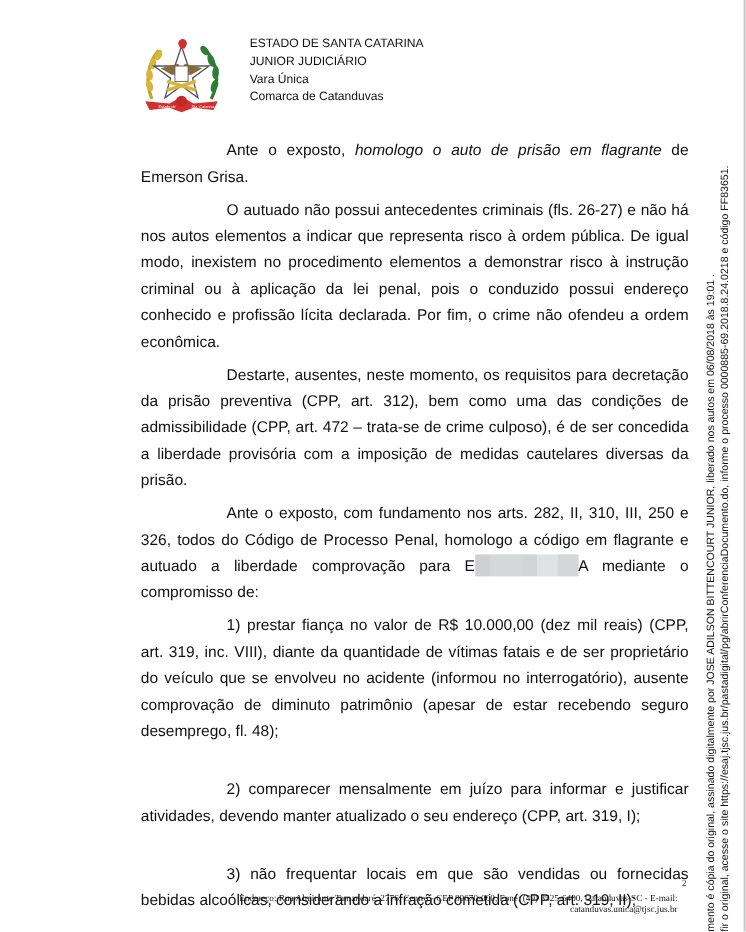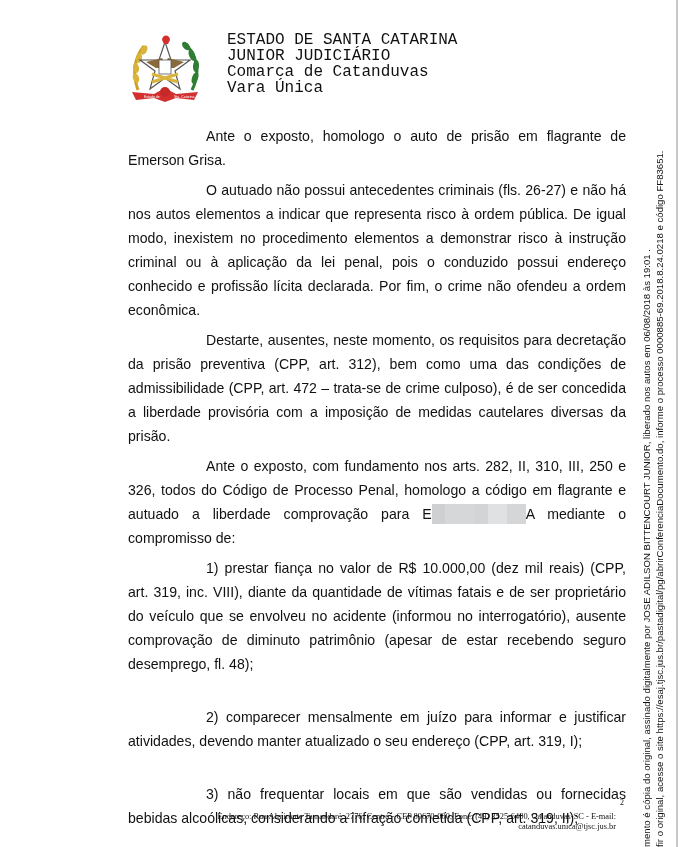--- a/index.html
+++ b/index.html
@@ -5,30 +5,30 @@
     html, body { margin: 0; padding: 0; }
     body {
       width: 678px; height: 847px; background: #ffffff; position: relative; overflow: hidden;
       font-family: "Liberation Sans", sans-serif; color: #111;
     }
     .page-edge {
       position: absolute; top: 0; right: 0; width: 2px; height: 847px; background: #c8c8c8;
     }
     .coat-of-arms { position: absolute; left: 124px; top: 28px; width: 82px; height: 82px; }
     .header-lines {
-      position: absolute; left: 227px; top: 32px; font-size: 16px; line-height: 16px; color: #111; font-family: Liberation Mono, monospace;
+      position: absolute; left: 227px; top: 32px; font-size: 11px; line-height: 16px; color: #111;
     }
     .header-lines div { white-space: nowrap; }
     .body-text {
       position: absolute; left: 128px; top: 124px; width: 498px;
       font-size: 14.1px; line-height: 24px; text-align: justify; color: #111;
     }
     .body-text p { margin: 0 0 6px 0; text-indent: 78px; }
     .body-text p.tight { margin-bottom: 5px; margin-top: 29px; }
-    .ital { }
+    .ital { font-style: italic; }
     .ul { }
     .redaction {
       display: inline-block; width: 94px; height: 20px; vertical-align: -5px;
       background: linear-gradient(90deg,#cfd0d2 0 14%,#d6d7d9 14% 45%,#d3d4d6 45% 60%,#e0e1e2 60% 80%,#d5d6d8 80% 100%);
     }
     .page-number {
       position: absolute; left: 620px; top: 798px; font-family: "Liberation Serif", serif; font-size: 8px; color: #111;
     }
     .footer {
       position: absolute; left: 96px; top: 812px; width: 520px;
@@ -77,22 +77,22 @@
 
   <path d="M8 64 L30 66 L41 60 L52 66 L74 64 L70 72 L52 70 L41 74 L30 70 L12 72 Z" fill="#d32f2f"></path>
   <circle cx="41" cy="64" r="5" fill="#c62828"></circle>
   <text x="20" y="70" font-size="3.5" fill="#fff" font-family="Liberation Sans, sans-serif">Estado de</text>
   <text x="50" y="70" font-size="3.5" fill="#fff" font-family="Liberation Sans, sans-serif">Sta. Catarina</text>
 </svg>
 
 <div class="header-lines">
   <div>ESTADO DE SANTA CATARINA</div>
   <div>JUNIOR JUDICIÁRIO</div>
+  <div>Vara Única</div>
   <div>Comarca de Catanduvas</div>
-  <div>Vara Única</div>
 </div>
 
 <div class="body-text">
   <p><span>Ante o exposto, </span><span class="ital">homologo o auto de prisão em flagrante</span><span> de Emerson Grisa.</span></p>
   <p>O autuado não possui antecedentes criminais (fls. 26-27) e não há nos autos elementos a indicar que representa risco à ordem pública. De igual modo, inexistem no procedimento elementos a demonstrar risco à instrução criminal ou à aplicação da lei penal, pois o conduzido possui endereço conhecido e profissão lícita declarada. Por fim, o crime não ofendeu a ordem econômica.</p>
   <p>Destarte, ausentes, neste momento, os requisitos para decretação da prisão preventiva (CPP, art. 312), bem como uma das condições de admissibilidade (CPP, art. 472 – trata-se de crime culposo), é de ser concedida a liberdade provisória com a imposição de medidas cautelares diversas da prisão.</p>
   <p><span>Ante o exposto, com fundamento nos arts. 282, II, 310, III, 250 e 326, todos do Código de Processo Penal, </span><span class="ul">homologo</span><span> a código em flagrante e </span><span class="ul">autuado</span><span> a liberdade comprovação para E</span><span class="redaction"></span><span>A mediante o compromisso de:</span></p>
   <p>1) prestar fiança no valor de R$ 10.000,00 (dez mil reais) (CPP, art. 319, inc. VIII), diante da quantidade de vítimas fatais e de ser proprietário do veículo que se envolveu no acidente (informou no interrogatório), ausente comprovação de diminuto patrimônio (apesar de estar recebendo seguro desemprego, fl. 48);</p>
   <p class="tight">2) comparecer mensalmente em juízo para informar e justificar atividades, devendo manter atualizado o seu endereço (CPP, art. 319, I);</p>
   <p class="tight">3) não frequentar locais em que são vendidas ou fornecidas bebidas alcoólicas, considerando a infração cometida (CPP, art. 319, II);</p>

